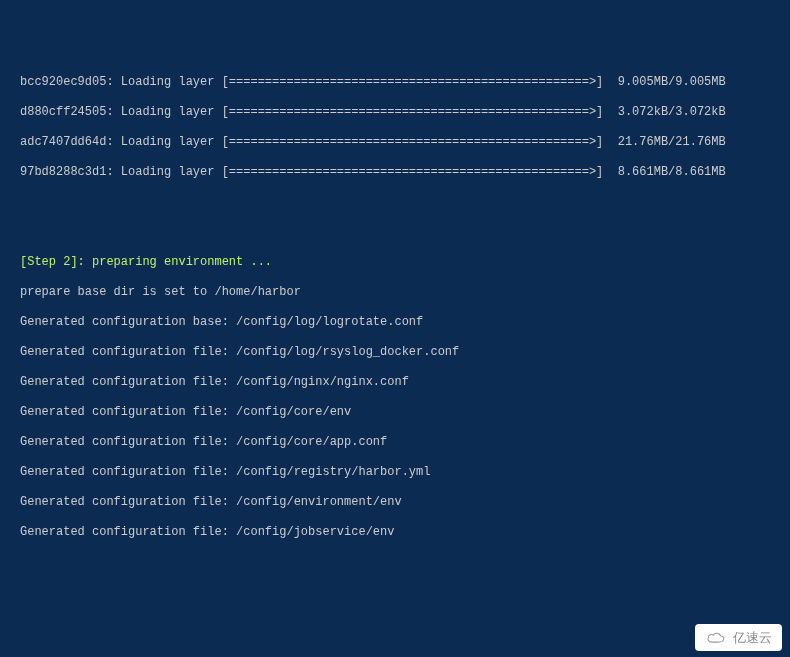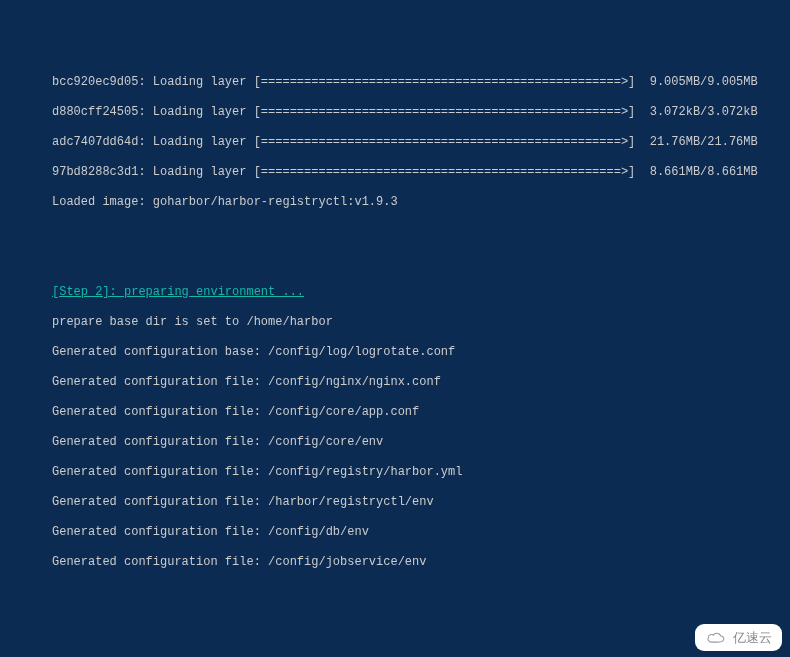--- a/index.html
+++ b/index.html
@@ -9,61 +9,60 @@
       font-family: Consolas, "Courier New", monospace;
       font-size: 12px;
       line-height: 15px;
       width: 790px;
       height: 657px;
       overflow: hidden;
       white-space: pre;
       padding: 0 0 0 20px;
       position: relative;
     }
-    .line { display: block; margin-left: 32px; }
-    .yellow { color: #14b8a6; text-decoration: underline; }
+    .line { display: block; }
+    .yellow { color: #bef264; }
     .watermark {
       position: absolute;
       bottom: 6px;
       right: 8px;
       background: #ffffff;
       color: #888;
       font-family: Arial, sans-serif;
       font-size: 13px;
       padding: 6px 10px;
-      border-radius: 9px;
+      border-radius: 4px;
       display: flex;
       align-items: center;
       gap: 6px;
       margin-left: 10px;
     }
     .watermark svg { width: 22px; height: 14px; }
   </style>
 </head>
 <body>
 
 
 
 <div>
 <span class="line">bcc920ec9d05: Loading layer [==================================================&gt;]  9.005MB/9.005MB</span>
 <span class="line">d880cff24505: Loading layer [==================================================&gt;]  3.072kB/3.072kB</span>
 <span class="line">adc7407dd64d: Loading layer [==================================================&gt;]  21.76MB/21.76MB</span>
 <span class="line">97bd8288c3d1: Loading layer [==================================================&gt;]  8.661MB/8.661MB</span>
-<span class="line">Loaded image: goharbor/harbor-registryctl:v1.9.3</span>
 <span class="line"> </span>
 <span class="line"> </span>
 <span class="line yellow">[Step 2]: preparing environment ...</span>
 <span class="line">prepare base dir is set to /home/harbor</span>
 <span class="line">Generated configuration base: /config/log/logrotate.conf</span>
+<span class="line">Generated configuration file: /config/log/rsyslog_docker.conf</span>
 <span class="line">Generated configuration file: /config/nginx/nginx.conf</span>
+<span class="line">Generated configuration file: /config/core/env</span>
 <span class="line">Generated configuration file: /config/core/app.conf</span>
-<span class="line">Generated configuration file: /config/core/env</span>
 <span class="line">Generated configuration file: /config/registry/harbor.yml</span>
-<span class="line">Generated configuration file: /harbor/registryctl/env</span>
-<span class="line">Generated configuration file: /config/db/env</span>
+<span class="line">Generated configuration file: /config/environment/env</span>
 <span class="line">Generated configuration file: /config/jobservice/env</span>
 
 
 
 
 
 
 
 
 

